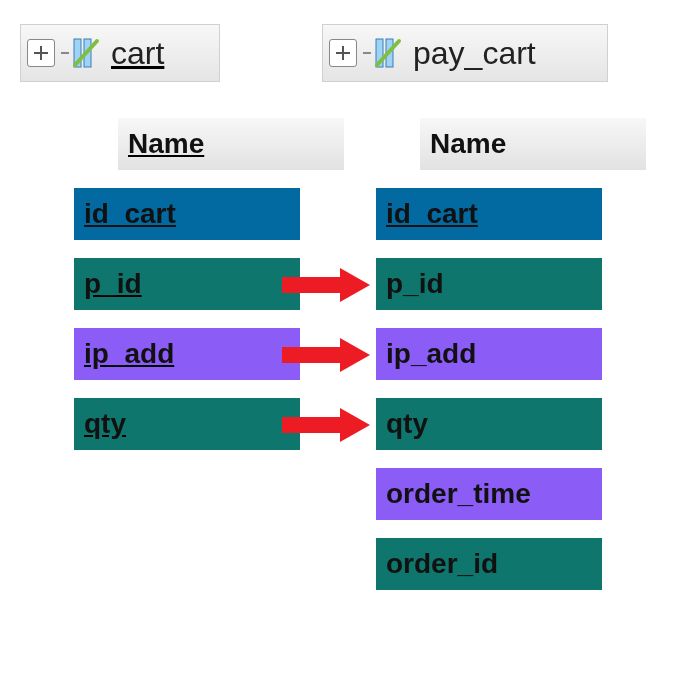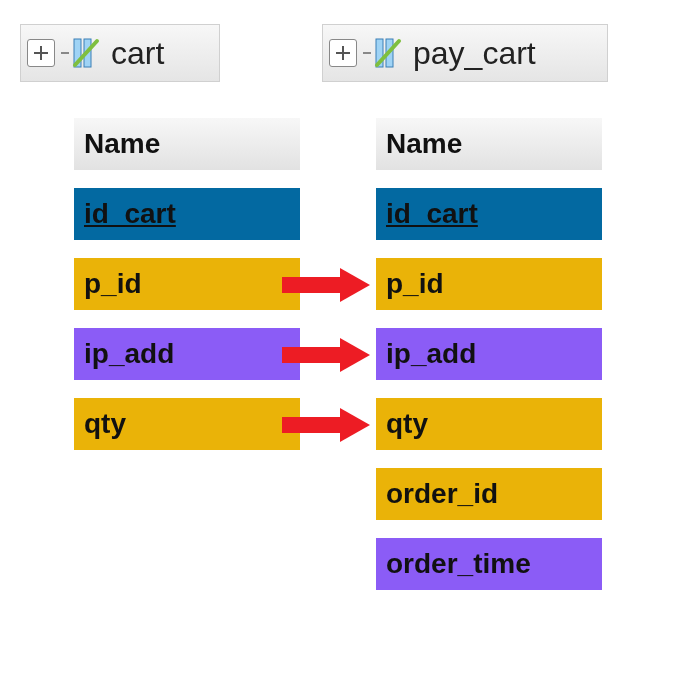--- a/index.html
+++ b/index.html
@@ -61,27 +61,28 @@
     display: flex;
     align-items: center;
     padding-left: 10px;
     font-size: 28px;
     font-weight: bold;
     color: #111;
     margin-bottom: 18px;
   }
   .col-cell.header {
     background: linear-gradient(to bottom, #f7f7f7, #e2e2e2);
+    margin-left: 44px;
   }
   .col-cell.pk {
     text-decoration: underline;
     background: #0369a1;
   }
   .col-cell.field {
-    background: #eab308;
+    background: #0f766e;
   }
   .col-cell.field.alt {
     background: #8b5cf6;
   }
   .arrow {
     position: absolute;
     width: 90px;
     height: 34px;
   }
   .arrow .shaft {
@@ -98,21 +99,21 @@
     top: 0;
     width: 0; height: 0;
     border-top: 17px solid transparent;
     border-bottom: 17px solid transparent;
     border-left: 30px solid #ed1c24;
   }
 </style>
 </head>
 <body>
 
-<div class="table-block" style="left:20px; top:24px;">
+<div class="table-block" style="left:20px; top:24px;text-decoration:underline;">
   <div class="table-header" style="width:200px;">
     <div class="expand-btn"></div>
     <div class="dash"></div>
     <div class="table-icon">
       <svg width="30" height="36">
         <rect x="3" y="4" width="7" height="28" fill="#9fd3f5" stroke="#3a7fb5"></rect>
         <rect x="13" y="4" width="7" height="28" fill="#9fd3f5" stroke="#3a7fb5"></rect>
         <path d="M4 30 L26 6" stroke="#7fbf3f" stroke-width="4" stroke-linecap="round"></path>
       </svg>
     </div>
@@ -139,22 +140,22 @@
       </svg>
     </div>
     <span class="table-title">pay_cart</span>
   </div>
   <div class="col-list">
     <div class="col-cell header">Name</div>
     <div class="col-cell pk">id_cart</div>
     <div class="col-cell field">p_id</div>
     <div class="col-cell field alt">ip_add</div>
     <div class="col-cell field">qty</div>
+    <div class="col-cell field alt">order_time</div>
     <div class="col-cell field">order_id</div>
-    <div class="col-cell field alt">order_time</div>
   </div>
 </div>
 
 <div class="arrow" style="left:282px; top:268px;">
   <div class="shaft"></div>
     <div class="head"></div>
 </div>
 <div class="arrow" style="left:282px; top:338px;">
   <div class="shaft"></div>
     <div class="head"></div>

